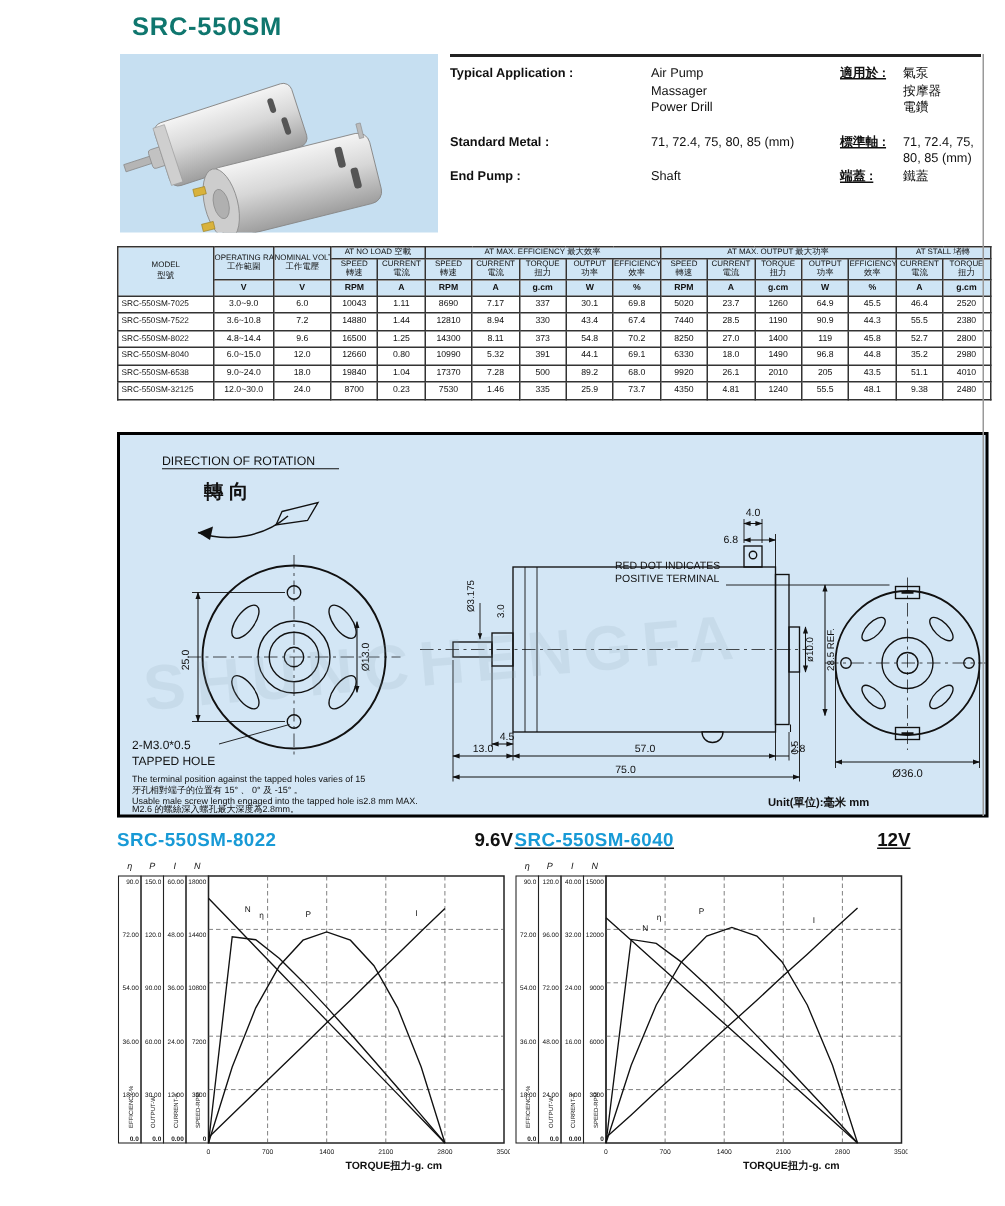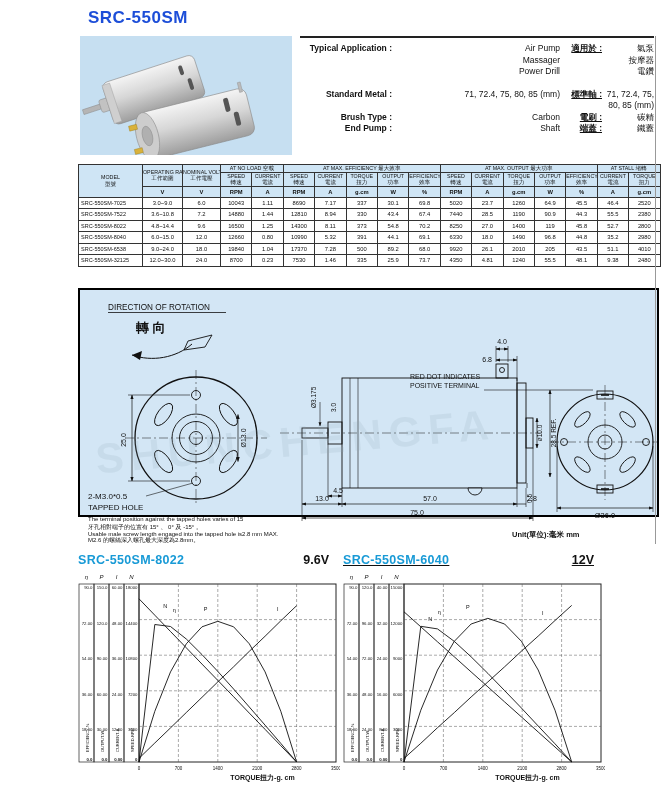--- a/index.html
+++ b/index.html
@@ -1,46 +1,46 @@
 <!DOCTYPE html>
 <html><head>
 <meta charset="utf-8">
 <style>
   html,body{margin:0;padding:0;background:#fff;}
   body{font-family:"Liberation Sans",sans-serif;color:#111;}
   #page{position:relative;width:670px;height:804px;background:#fff;overflow:hidden;}
-  .title{position:absolute;left:88px;top:8px;font-size:17px;font-weight:bold;color:#1d4ed8;letter-spacing:.5px;}
+  .title{position:absolute;left:88px;top:8px;font-size:17px;font-weight:bold;color:#0f766e;letter-spacing:.5px;}
   
   .photo{position:absolute;left:80px;top:36px;width:212px;height:119px;background:#c6dff1;}
   
-  .info{position:absolute;left:300px;top:36px;width:354px;border-top:2px solid #222;padding-top:5px;font-size:8.5px;line-height:11.5px;text-align:right;}
+  .info{position:absolute;left:300px;top:36px;width:354px;border-top:2px solid #222;padding-top:5px;font-size:8.5px;line-height:11.5px;}
   .inf-row{display:flex;}
   .inf-l{width:92px;font-weight:bold;}
   .inf-v{width:126px;margin-left:42px;}
   .inf-zl{width:42px;font-weight:bold;text-decoration:underline;}
   .inf-zv{flex:1;}
   .gap{height:11px;}
   
   table.spec{position:absolute;left:78px;top:164px;width:582px;border-collapse:collapse;table-layout:fixed;}
   table.spec th,table.spec td{border:1px solid #333;text-align:center;padding:0;overflow:hidden;white-space:nowrap;}
   table.spec th{background:#cfe5f5;font-weight:normal;font-size:5.3px;line-height:6.5px;}
   table.spec .units td{background:#cfe5f5;font-size:5.8px;height:10px;font-weight:bold;}
   table.spec tbody td{font-size:5.8px;height:10.5px;background:#fff;}
   table.spec tbody td.model{text-align:left;padding-left:2px;font-size:5.5px;}
   table.spec th .en{font-size:5.3px;}
   table.spec th .zh{font-size:5.6px;}
   
-  .diagram{position:absolute;left:78px;top:288px;width:581px;height:229px;background:#d3e6f5;border:2px solid #000;box-sizing:border-box;}
+  .diagram{position:absolute;left:78px;top:288px;width:581px;height:257px;background:#d3e6f5;border:2px solid #000;box-sizing:border-box;}
   .diagram svg{display:block;}
   
   .chart{position:absolute;top:553px;width:265px;}
   .chart.left{left:78px;} .chart.right{left:343px;text-decoration:underline;}
   .chart-head{display:flex;justify-content:space-between;align-items:baseline;height:17px;}
   .chart-title{font-size:12.5px;font-weight:bold;color:#189ad6;letter-spacing:.3px;}
-  .chart-volt{font-size:12.5px;font-weight:bold;color:#111;padding-right:14px;}
+  .chart-volt{font-size:12.5px;font-weight:bold;color:#111;padding-right:1px;}
   svg text{font-family:"Liberation Sans",sans-serif;fill:#111;}
   
   .wm{position:absolute;z-index:40;pointer-events:none;font-weight:bold;color:#8fa6b4;}
   .wm.cjk{left:45px;top:195px;font-size:185px;opacity:.13;letter-spacing:-6px;}
   .wm.latin{left:95px;top:418px;font-size:42px;opacity:.16;letter-spacing:7px;transform:rotate(-5deg);}
   .edge-line{position:absolute;left:655px;top:36px;width:1px;height:508px;background:#999;}
 </style>
 </head>
 <body>
 
@@ -96,26 +96,20 @@
       <span class="inf-v">Power Drill</span>
       <span class="inf-zl"></span>
       <span class="inf-zv">電鑽</span>
     </div>
     <div class="gap"></div>
     <div class="inf-row">
       <span class="inf-l">Standard Metal :</span>
       <span class="inf-v">71, 72.4, 75, 80, 85 (mm)</span>
       <span class="inf-zl">標準軸 :</span>
       <span class="inf-zv">71, 72.4, 75, 80, 85 (mm)</span>
-    </div>
-    <div class="inf-row">
-      <span class="inf-l">Brush Type :</span>
-      <span class="inf-v">Carbon</span>
-      <span class="inf-zl">電刷 :</span>
-      <span class="inf-zv">碳精</span>
     </div>
     <div class="inf-row">
       <span class="inf-l">End Pump :</span>
       <span class="inf-v">Shaft</span>
       <span class="inf-zl">端蓋 :</span>
       <span class="inf-zv">鐵蓋</span>
     </div>
   </div>
 
   <table class="spec">

